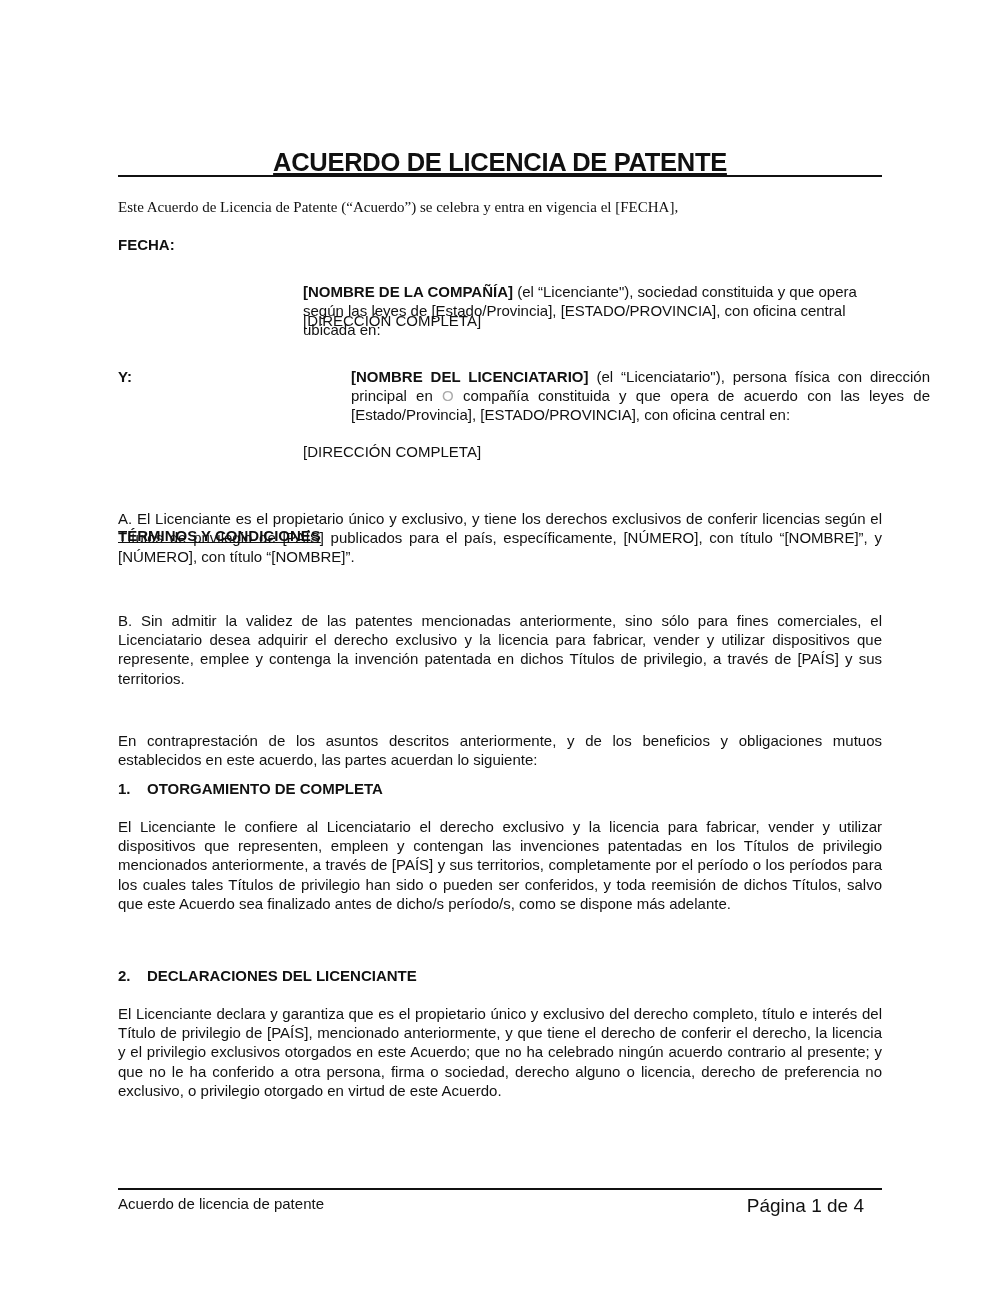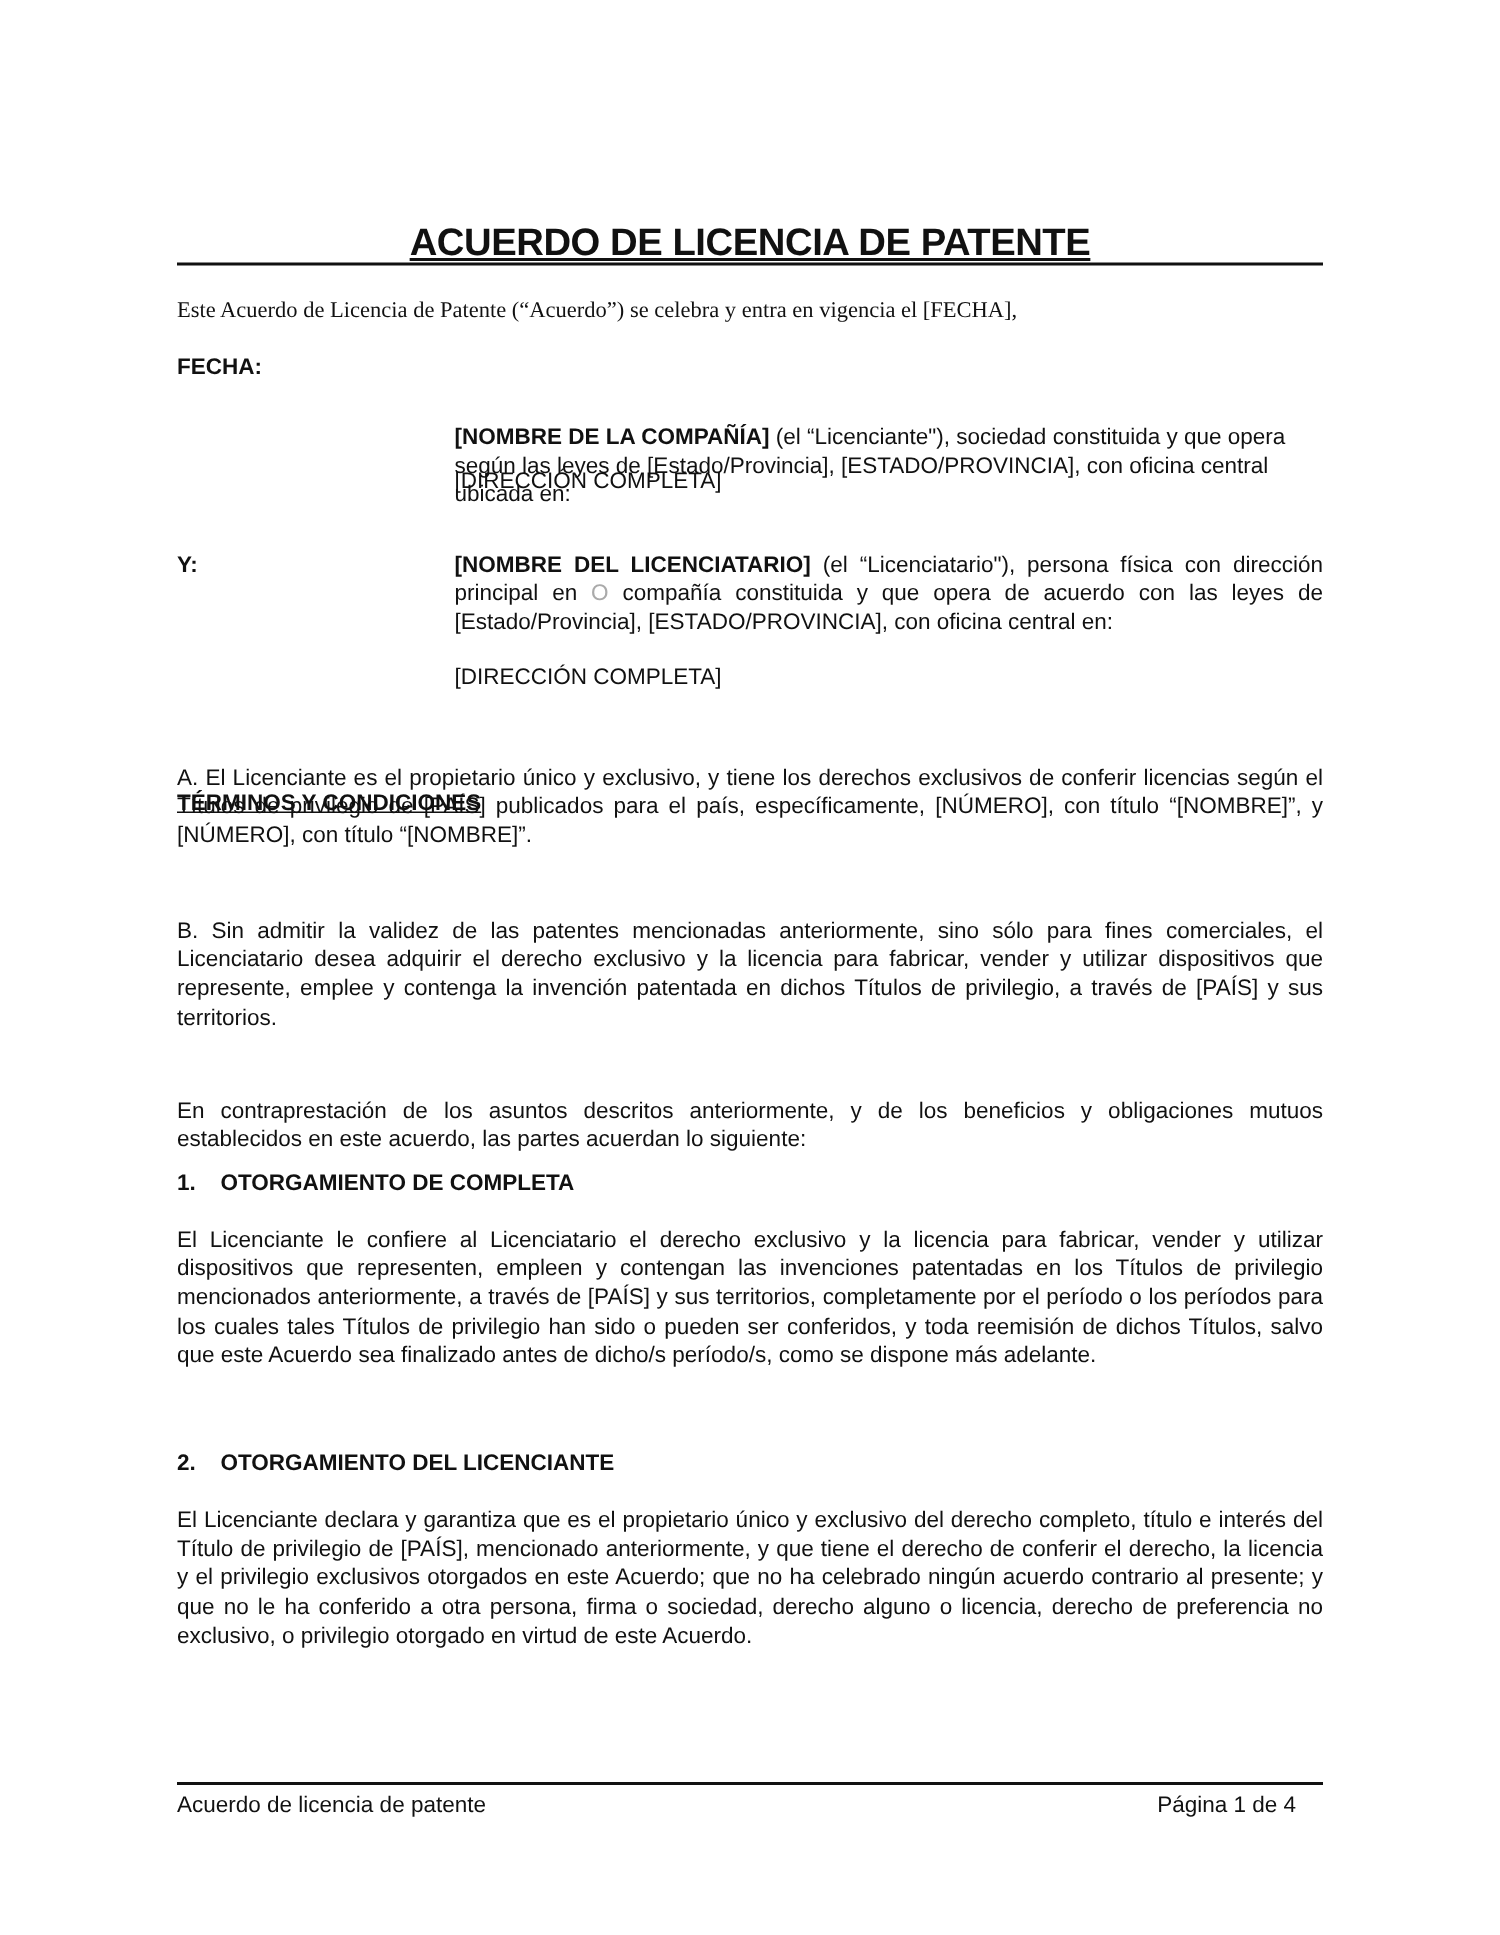--- a/index.html
+++ b/index.html
@@ -9,28 +9,28 @@
   .title-row { position: absolute; top: 147px; left: 0; width: 764px; height: 28px;
                border-bottom: 2.5px solid #111; }
   .title { position: absolute; left: 0; right: 0; top: 0; text-align: center;
            font-weight: bold; font-size: 25.5px; letter-spacing: -0.3px;
            text-decoration: underline; text-underline-offset: 2px; line-height: 30px; }
   .p { position: absolute; left: 0; width: 764px; font-size: 15px; line-height: 19.2px;
        text-align: justify; }
   .p.nojust { text-align: left; }
   .label { position: absolute; left: 0; font-size: 15px; font-weight: bold; line-height: 19.2px; }
   .party { position: absolute; left: 185px; width: 579px; font-size: 15px; line-height: 19.2px; text-align: left; }
-  .party.just { text-align: justify; }
+  .party.just { text-align: justify; margin-left: 48px; }
   .b { font-weight: bold; }
   .grey { color: #aaa; }
   .h { position: absolute; left: 0; font-size: 15px; font-weight: bold; line-height: 19.2px; }
   .h .num { display: inline-block; width: 29px; }
   .footer-rule { position: absolute; left: 0; top: 1188px; width: 764px; border-top: 2px solid #111; }
   .footer-left { position: absolute; left: 0; top: 1195px; font-size: 15px; }
-  .footer-right { position: absolute; right: 18px; top: 1195px; font-size: 15px; }
+  .footer-right { position: absolute; right: 18px; top: 1195px; font-size: 19px; }
 </style>
 </head>
 <body>
 
 <div class="page">
 
   <div class="title-row">
     <div class="title">ACUERDO DE LICENCIA DE PATENTE</div>
   </div>
 
@@ -53,20 +53,20 @@
   <div class="p" style="top:509px;">A. El Licenciante es el propietario único y exclusivo, y tiene los derechos exclusivos de conferir licencias según el Títulos de privilegio de [PAÍS] publicados para el país, específicamente, [NÚMERO], con título “[NOMBRE]”, y [NÚMERO], con título “[NOMBRE]”.</div>
   <div class="p" style="top:611px;">B. Sin admitir la validez de las patentes mencionadas anteriormente, sino sólo para fines comerciales, el Licenciatario desea adquirir el derecho exclusivo y la licencia para fabricar, vender y utilizar dispositivos que represente, emplee y contenga la invención patentada en dichos Títulos de privilegio, a través de [PAÍS] y sus territorios.</div>
   <div class="p" style="top:731px;">En contraprestación de los asuntos descritos anteriormente, y de los beneficios y obligaciones mutuos establecidos en este acuerdo, las partes acuerdan lo siguiente:</div>
 
   <div class="h" style="top:779px;">
     <span class="num">1.</span><span>OTORGAMIENTO DE COMPLETA</span>
   </div>
   <div class="p" style="top:817px;">El Licenciante le confiere al Licenciatario el derecho exclusivo y la licencia para fabricar, vender y utilizar dispositivos que representen, empleen y contengan las invenciones patentadas en los Títulos de privilegio mencionados anteriormente, a través de [PAÍS] y sus territorios, completamente por el período o los períodos para los cuales tales Títulos de privilegio han sido o pueden ser conferidos, y toda reemisión de dichos Títulos, salvo que este Acuerdo sea finalizado antes de dicho/s período/s, como se dispone más adelante.</div>
 
   <div class="h" style="top:966px;">
-    <span class="num">2.</span><span>OTORGAMIENTO DEL LICENCIANTE</span>
+    <span class="num">2.</span><span>DECLARACIONES DEL LICENCIANTE</span>
   </div>
   <div class="p" style="top:1004px;">El Licenciante declara y garantiza que es el propietario único y exclusivo del derecho completo, título e interés del Título de privilegio de [PAÍS], mencionado anteriormente, y que tiene el derecho de conferir el derecho, la licencia y el privilegio exclusivos otorgados en este Acuerdo; que no ha celebrado ningún acuerdo contrario al presente; y que no le ha conferido a otra persona, firma o sociedad, derecho alguno o licencia, derecho de preferencia no exclusivo, o privilegio otorgado en virtud de este Acuerdo.</div>
 
   <div class="footer-rule"></div>
   <div class="footer-left">Acuerdo de licencia de patente</div>
   <div class="footer-right">Página 1 de 4</div>
 </div>
 
 </body></html>

